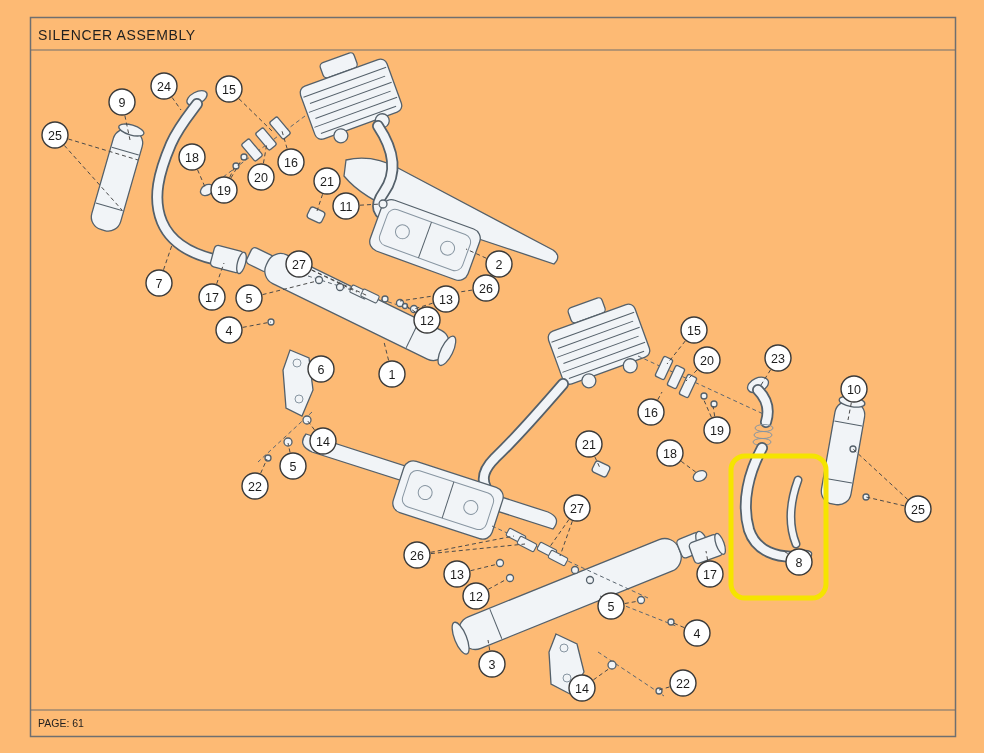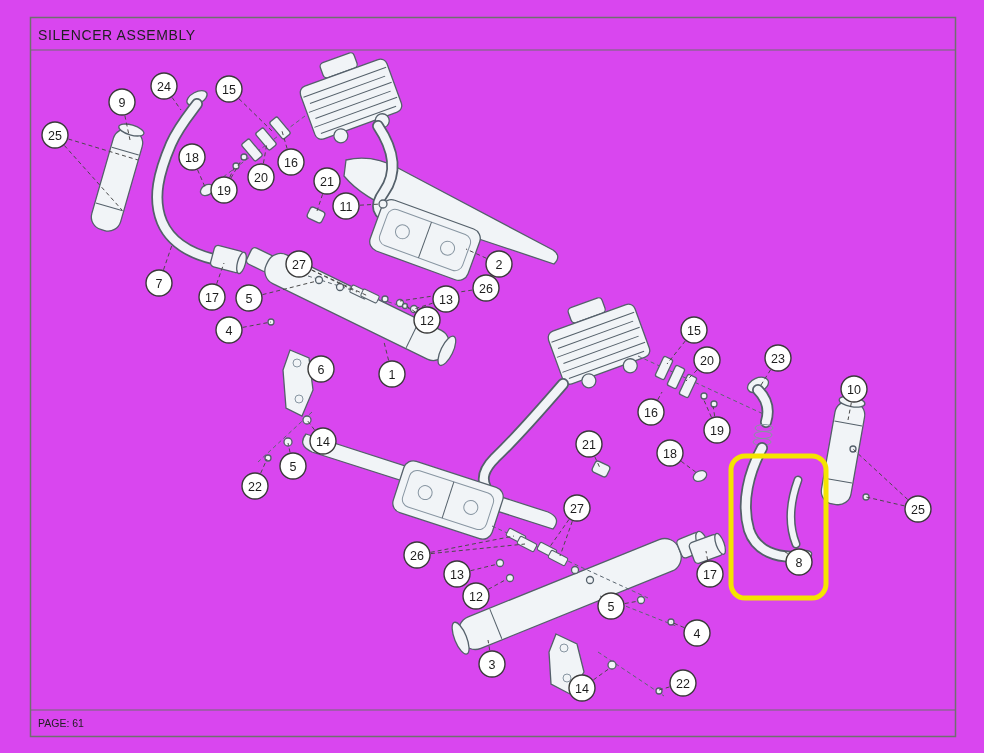--- a/index.html
+++ b/index.html
@@ -1,16 +1,16 @@
 <!DOCTYPE html>
 <html><head>
 <meta charset="utf-8">
 <style>
   html,body{margin:0;padding:0;background:#ffffff;}
-  .page{position:relative;width:984px;height:753px;background:#d946ef;overflow:hidden;
+  .page{position:relative;width:984px;height:753px;background:#fdba74;overflow:hidden;
         font-family:"Liberation Sans",sans-serif;}
   svg{position:absolute;left:0;top:0;}
   .frame{fill:none;stroke:#6f6f6f;stroke-width:1.5;}
   .rule{stroke:#6f6f6f;stroke-width:1.2;}
   .title-text{font:14px "Liberation Sans",sans-serif;fill:#1f1f1f;letter-spacing:0.6px;}
   .footer-text{font:10.5px "Liberation Sans",sans-serif;fill:#1f1f1f;}
   .part{fill:#f1f4f7;stroke:#54606a;stroke-width:1.3;}
   .part-light{fill:none;stroke:#8795a1;stroke-width:1;}
   .fin{stroke:#54606a;stroke-width:1;}
   .dash{stroke:#5b6670;stroke-width:1;stroke-dasharray:4 3;fill:none;}

